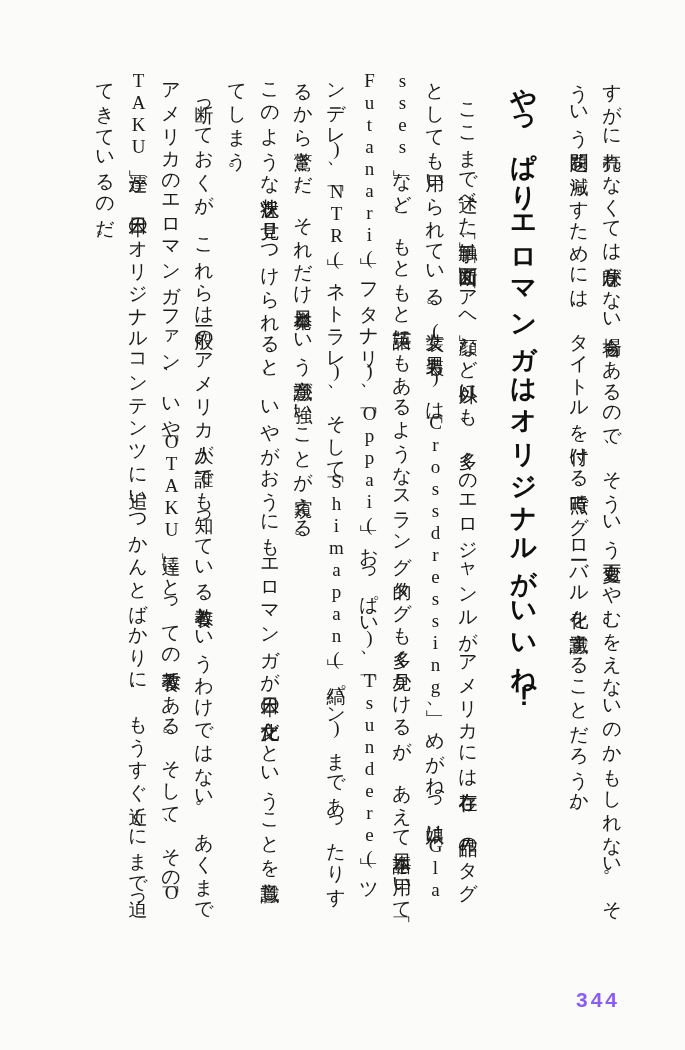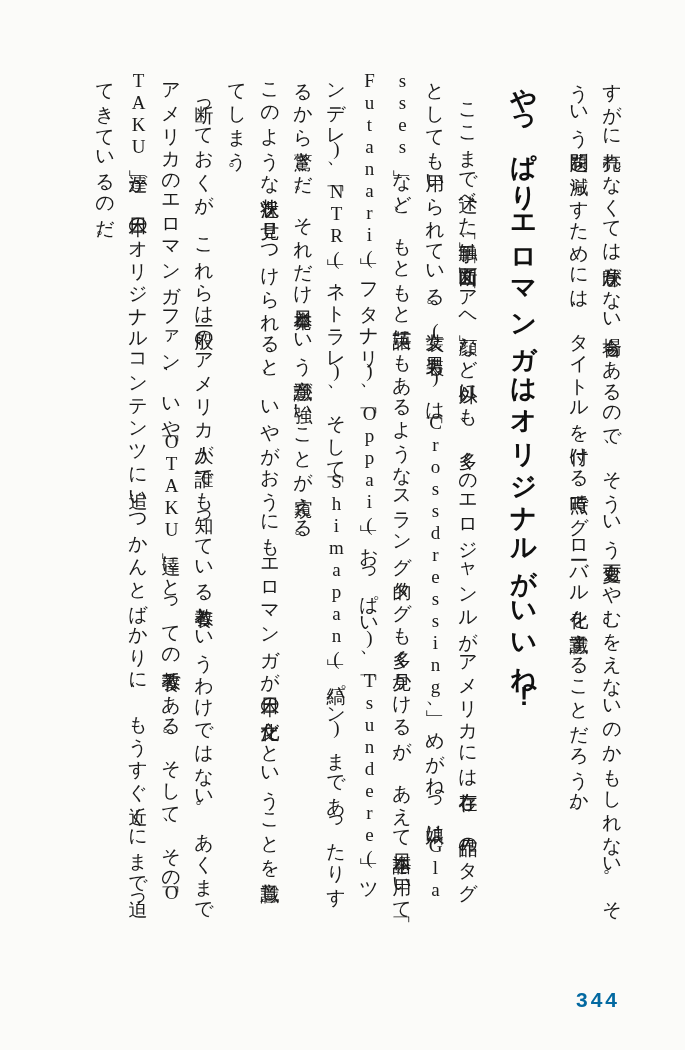--- a/index.html
+++ b/index.html
@@ -51,21 +51,21 @@
     white-space: nowrap;
   }
   .page-number {
     position: absolute;
     top: 988px;
     left: 576px;
     font-family: "Liberation Sans", sans-serif;
     font-weight: 700;
     font-size: 21px;
     letter-spacing: 3px;
-    color: #0369a1;
+    color: #8b5cf6;
   }
 </style>
 </head>
 <body>
 
 <div class="page">
   <div class="text-area">
     <p class="para">すがに売れなくては意味がない場合もあるので、そういう変更もやむをえないのかもしれない。そういう問題を減らすためには、タイトルを付ける時点でグローバル化を意識することだろうか。</p>
     <h2 class="heading">やっぱりエロマンガはオリジナルがいいね!</h2>
     <p class="para indent">ここまで述べた「触手」、「断面図」、「アヘ顔」など以外にも、多くのエロジャンルがアメリカには存在し、作品のタグとしても用いられている。女装(男装も)は「Crossdressing」、めがねっ娘は「Glasses」など、もともと英語にもあるようなスラング的タグも多く見かけるが、あえて日本語を用いて「Futanari」(フタナリ)、「Oppai」(おっぱい)、「Tsundere」(ツンデレ)、「NTR」(ネトラレ)、そして「Shimapan」(縞パン)まであったりするから驚きだ。それだけ日本発という意識が強いことが窺える。</p>

